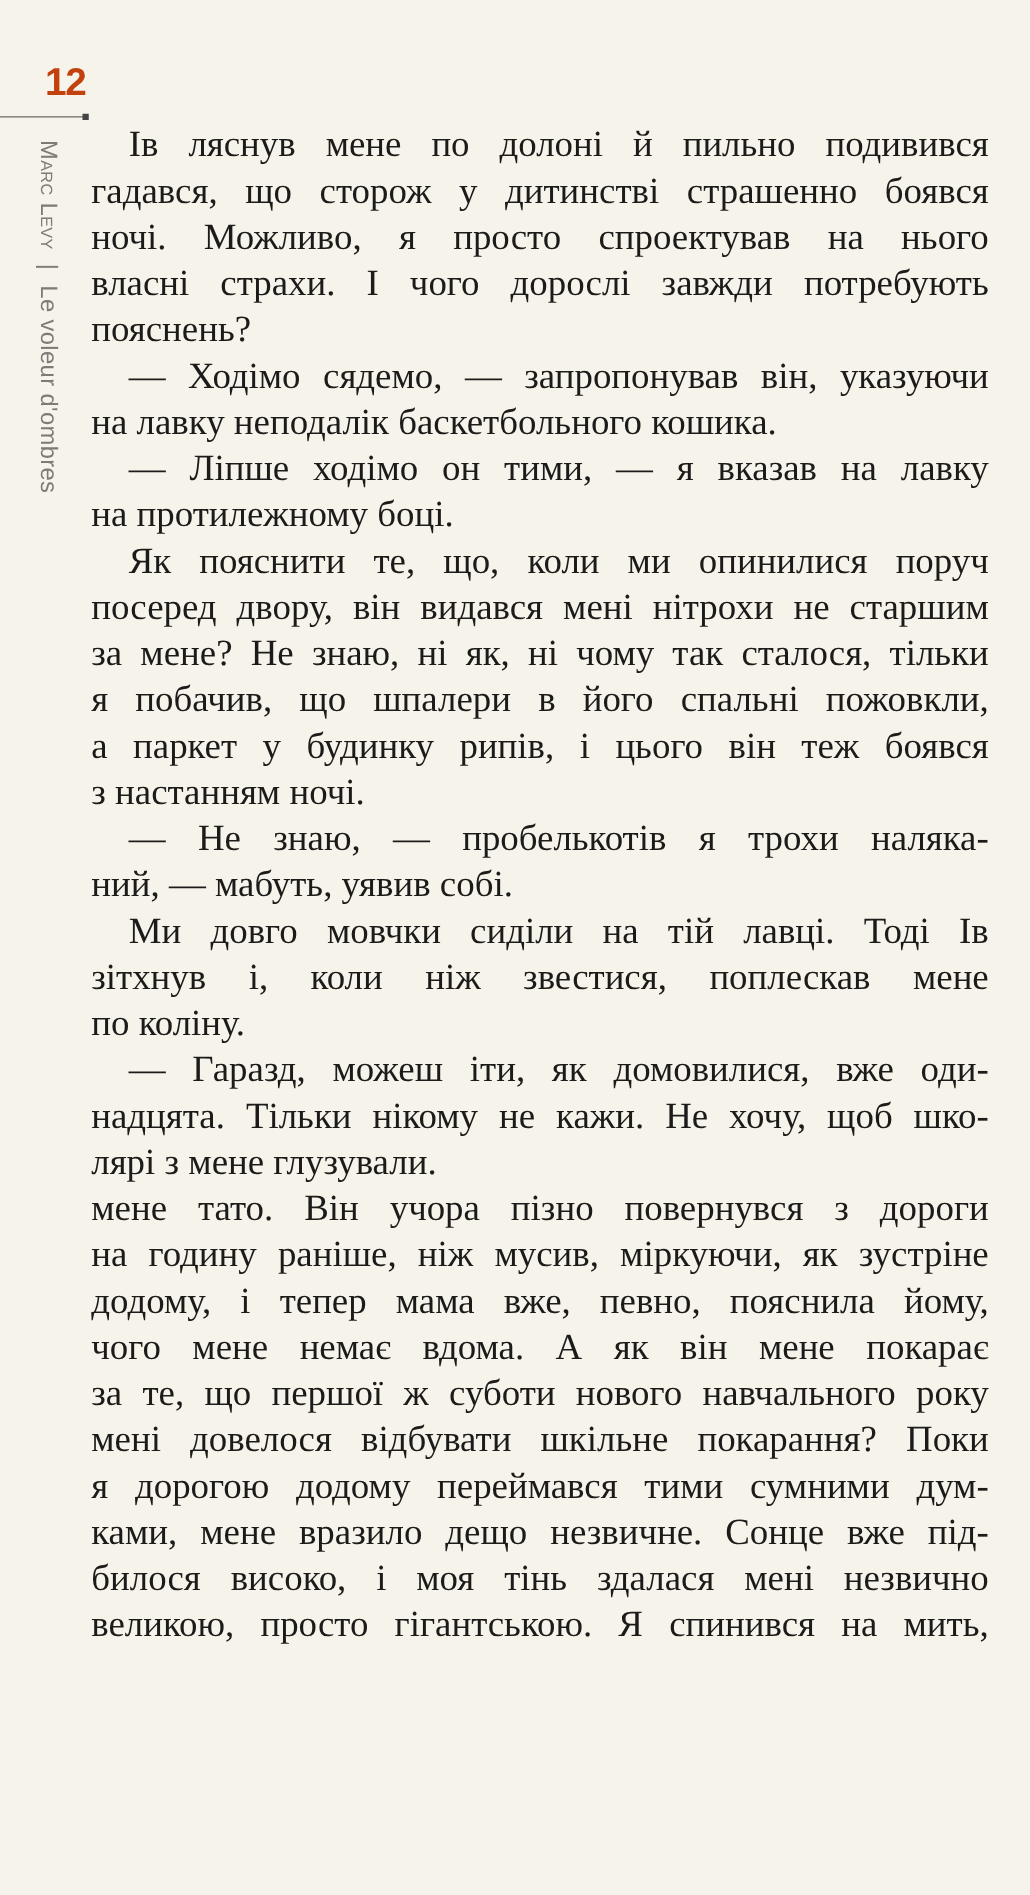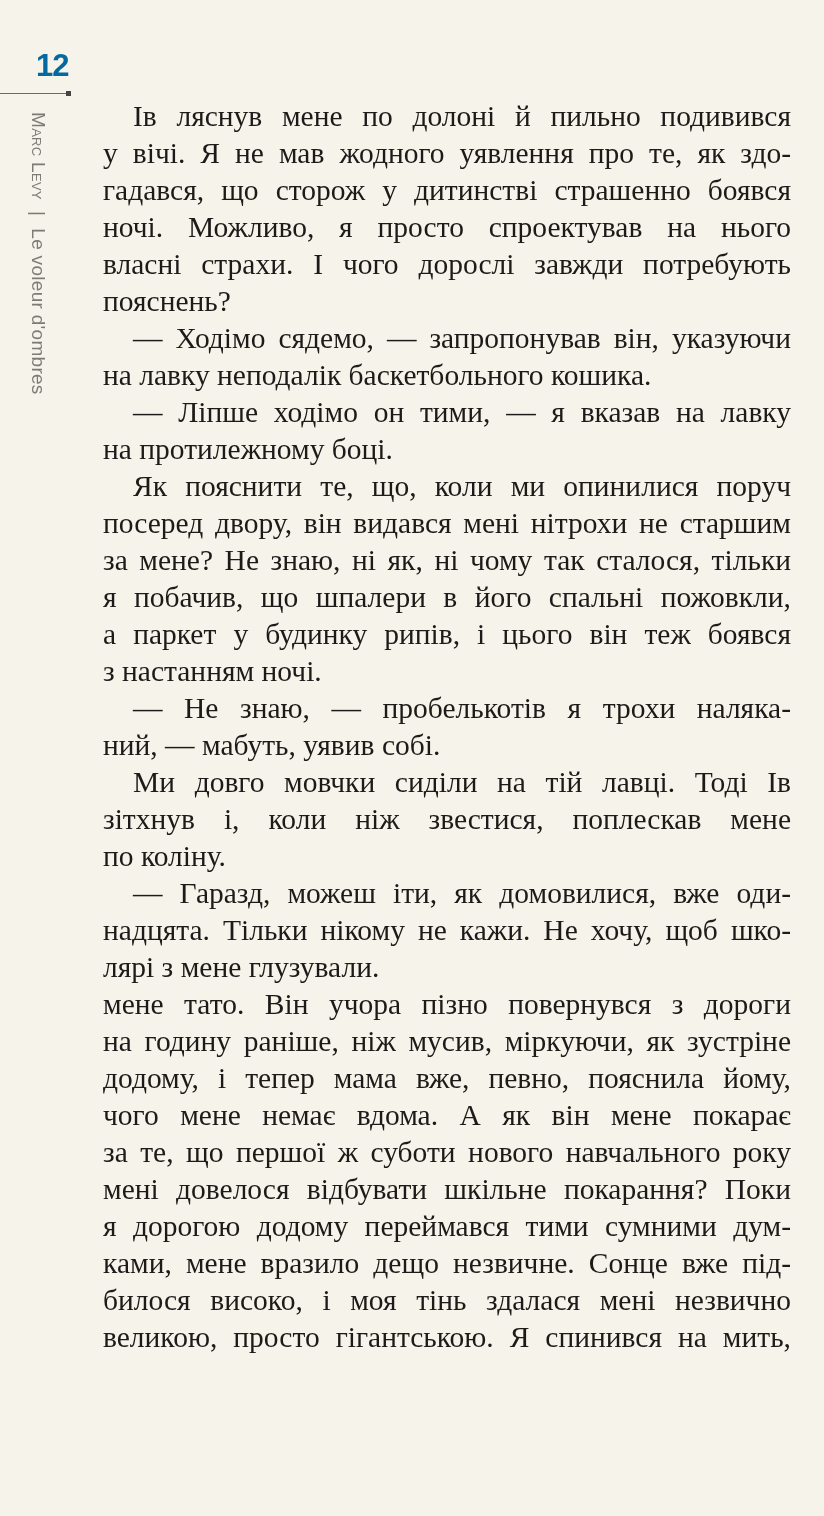--- a/index.html
+++ b/index.html
@@ -16,21 +16,21 @@
       color: #1c1b19;
     }
     .page-number {
       position: absolute;
       left: 36px;
       top: 50px;
       font-family: "Liberation Sans", "DejaVu Sans", sans-serif;
       font-weight: bold;
       font-size: 31px;
       letter-spacing: -1px;
-      color: #0369a1;
+      color: #c2410c;
       line-height: 1;
     }
     .page-rule {
       position: absolute;
       left: 0;
       top: 93px;
       width: 70px;
       height: 1px;
       background: #6c6a66;
     }
@@ -66,21 +66,20 @@
       width: 718px;
       font-size: 29.5px;
       line-height: 37px;
     }
     .line {
       display: block;
       height: 37px;
       white-space: nowrap;
       text-align: justify;
       text-align-last: justify;
-      margin-left: 30px;
     }
     .line.indent {
       padding-left: 30px;
     }
     .line.last {
       text-align-last: left;
     }
   </style>
 </head>
 <body>
@@ -90,21 +89,20 @@
 <div class="page-rule-dot"></div>
 
 <div class="running-head">
   <span class="author">Marc Levy</span>
   <span class="sep">|</span>
   <span class="title">Le voleur d'ombres</span>
 </div>
 
 <div class="text-body" id="text-body">
     <span class="line indent">Ів ляснув мене по долоні й пильно подивився</span>
-    <span class="line">у вічі. Я не мав жодного уявлення про те, як здо-</span>
     <span class="line">гадався, що сторож у дитинстві страшенно боявся</span>
     <span class="line">ночі. Можливо, я просто спроектував на нього</span>
     <span class="line">власні страхи. І чого дорослі завжди потребують</span>
     <span class="line last">пояснень?</span>
     <span class="line indent">— Ходімо сядемо, — запропонував він, указуючи</span>
     <span class="line last">на лавку неподалік баскетбольного кошика.</span>
     <span class="line indent">— Ліпше ходімо он тими, — я вказав на лавку</span>
     <span class="line last">на протилежному боці.</span>
     <span class="line indent">Як пояснити те, що, коли ми опинилися поруч</span>
     <span class="line">посеред двору, він видався мені нітрохи не старшим</span>

